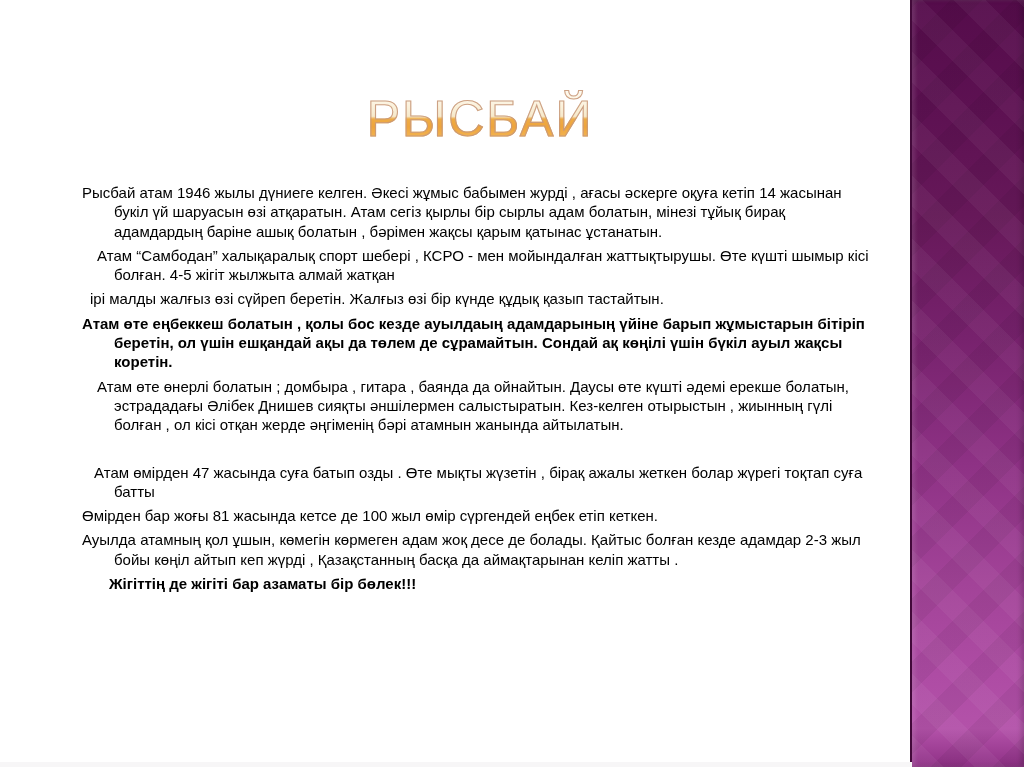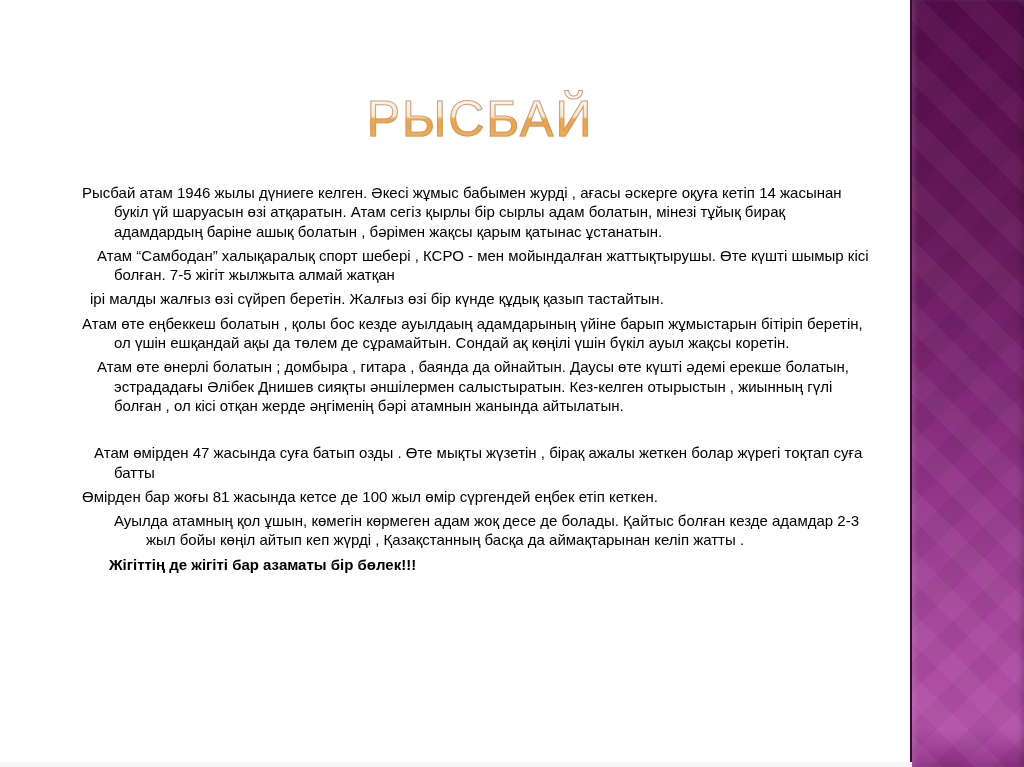--- a/index.html
+++ b/index.html
@@ -109,24 +109,24 @@
 <body>
 
 <div class="slide">
   <div class="content">
     <div class="title-wrap">
       <span class="title-text">РЫСБАЙ</span>
     </div>
     <div class="body-text" id="body-text">
 
     <p class="para" style="text-indent: -32px;">Рысбай атам 1946 жылы дүниеге келген. Әкесі жұмыс бабымен журді , ағасы әскерге оқуға кетіп 14 жасынан букіл үй шаруасын өзі атқаратын. Атам сегіз қырлы бір сырлы адам болатын, мінезі тұйық бирақ адамдардың баріне ашық болатын , бәрімен жақсы қарым қатынас ұстанатын.</p>
-        <p class="para" style="text-indent: -17px;">Атам “Самбодан” халықаралық спорт шебері , КСРО - мен мойындалған жаттықтырушы. Өте күшті шымыр кісі болған. 7-5 жігіт жылжыта алмай жатқан</p>
+        <p class="para" style="text-indent: -17px;">Атам “Самбодан” халықаралық спорт шебері , КСРО - мен мойындалған жаттықтырушы. Өте күшті шымыр кісі болған. 4-5 жігіт жылжыта алмай жатқан</p>
         <p class="para" style="text-indent: -24px;">ірі малды жалғыз өзі сүйреп беретін. Жалғыз өзі бір күнде құдық қазып тастайтын.</p>
-        <p class="para" style="text-indent: -32px;">Атам өте еңбеккеш болатын , қолы бос кезде ауылдаың адамдарының үйіне барып жұмыстарын бітіріп беретін, ол үшін ешқандай ақы да төлем де сұрамайтын. Сондай ақ көңілі үшін бүкіл ауыл жақсы коретін.</p>
+        <p class="para" style="text-indent: -32px; font-weight: bold;">Атам өте еңбеккеш болатын , қолы бос кезде ауылдаың адамдарының үйіне барып жұмыстарын бітіріп беретін, ол үшін ешқандай ақы да төлем де сұрамайтын. Сондай ақ көңілі үшін бүкіл ауыл жақсы коретін.</p>
         <p class="para" style="text-indent: -17px;">Атам өте өнерлі болатын ; домбыра , гитара , баянда да ойнайтын. Даусы өте күшті әдемі ерекше болатын, эстрададағы Әлібек Днишев сияқты әншілермен салыстыратын. Кез-келген отырыстын , жиынның гүлі болған , ол кісі отқан жерде әңгіменің бәрі атамнын жанында айтылатын.</p>
         <p class="para" style="text-indent: -20px; margin-top: 28px;">Атам өмірден 47 жасында суға батып озды . Өте мықты жүзетін , бірақ ажалы жеткен болар жүрегі тоқтап суға батты</p>
         <p class="para" style="text-indent: -32px;">Өмірден бар жоғы 81 жасында кетсе де 100 жыл өмір сүргендей еңбек етіп кеткен.</p>
-        <p class="para" style="text-indent: -32px; margin-left: 32px;">Ауылда атамның қол ұшын, көмегін көрмеген адам жоқ десе де болады. Қайтыс болған кезде адамдар 2-3 жыл бойы көңіл айтып кеп жүрді , Қазақстанның басқа да аймақтарынан келіп жатты .</p>
+        <p class="para" style="text-indent: -32px;">Ауылда атамның қол ұшын, көмегін көрмеген адам жоқ десе де болады. Қайтыс болған кезде адамдар 2-3 жыл бойы көңіл айтып кеп жүрді , Қазақстанның басқа да аймақтарынан келіп жатты .</p>
         <p class="para bold" style="text-indent: -5px;">Жігіттің де жігіті бар азаматы бір бөлек!!!</p>
       </div>
   </div>
   <div class="stripe"></div>
 </div>
 
 </body></html>

